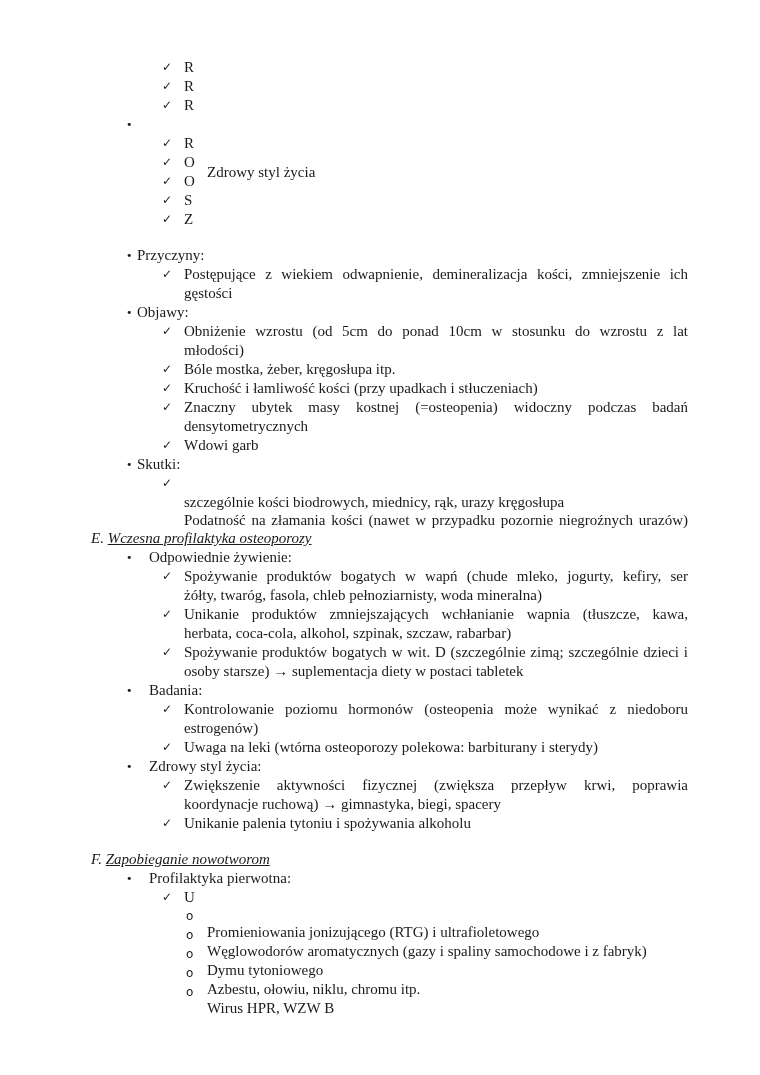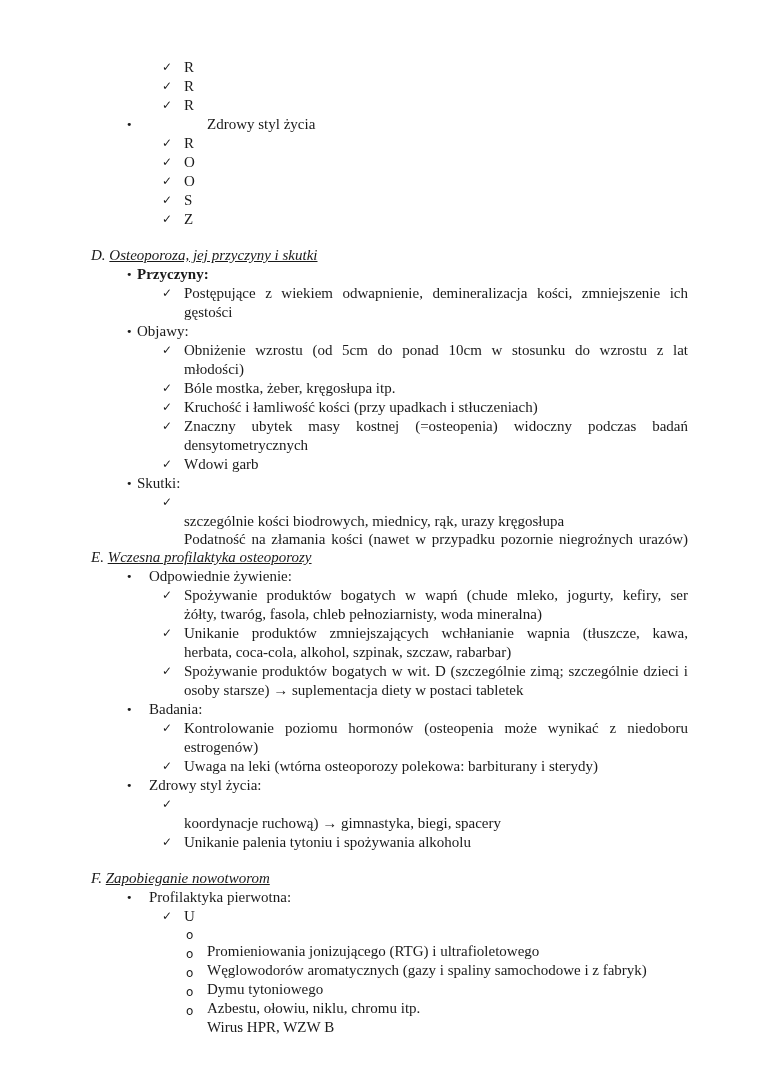--- a/index.html
+++ b/index.html
@@ -33,21 +33,21 @@
     <div class="item one">
       <span class="chk">✓</span>
       <div class="chk-text" style="top: 0px;">R</div>
     </div>
     <div class="item one">
       <span class="chk">✓</span>
       <div class="chk-text" style="top: 0px;">R</div>
     </div>
     <div class="line">
       <span class="blt" style="left: 126px;">•</span>
-      <span style="position: absolute; left: 207px;">Zdrowy styl życia</span>
+      <span style="position: absolute; left: 207px; margin-top: 48px;">Zdrowy styl życia</span>
     </div>
     <div class="item one">
       <span class="chk">✓</span>
       <div class="chk-text" style="top: 0px;">R</div>
     </div>
     <div class="item one">
       <span class="chk">✓</span>
       <div class="chk-text" style="top: 0px;">O</div>
     </div>
     <div class="item one">
@@ -57,25 +57,22 @@
     <div class="item one">
       <span class="chk">✓</span>
       <div class="chk-text" style="top: 0px;">S</div>
     </div>
     <div class="item one">
       <span class="chk">✓</span>
       <div class="chk-text" style="top: 0px;">Z</div>
     </div>
     <div style="height: 17px;"></div>
     <div class="line">
-      <span class="heading"><span>D.</span>   <span class="u">Osteoporoza, jej przyczyny i skutki</span></span>
-    </div>
-    <div class="line">
       <span class="blt" style="left: 126px;">•</span>
-      <span style="position: absolute; left: 137px; font-weight: bold;">Przyczyny:</span>
+      <span style="position: absolute; left: 137px;">Przyczyny:</span>
     </div>
     <div class="item two">
       <span class="chk">✓</span>
       <div class="chk-text justify-last" style="top: 0px;">Postępujące z wiekiem odwapnienie, demineralizacja kości, zmniejszenie ich</div>
       <div class="chk-text" style="top: 19px;">gęstości</div>
     </div>
     <div class="line">
       <span class="blt" style="left: 126px;">•</span>
       <span style="position: absolute; left: 137px;">Objawy:</span>
     </div>
@@ -145,20 +142,21 @@
     <div class="item one">
       <span class="chk">✓</span>
       <div class="chk-text" style="top: 0px;">Uwaga na leki (wtórna osteoporozy polekowa: barbiturany i sterydy)</div>
     </div>
     <div class="line">
       <span class="blt" style="left: 126px;">•</span>
       <span style="position: absolute; left: 149px;">Zdrowy styl życia:</span>
     </div>
     <div class="item two">
       <span class="chk">✓</span>
+      <div class="chk-text justify-last" style="top: 0px;">Zwiększenie aktywności fizycznej (zwiększa przepływ krwi, poprawia</div>
       <div class="chk-text" style="top: 19px;">koordynacje ruchową) → gimnastyka, biegi, spacery</div>
     </div>
     <div class="item one">
       <span class="chk">✓</span>
       <div class="chk-text" style="top: 0px;">Unikanie palenia tytoniu i spożywania alkoholu</div>
     </div>
     <div style="height: 17px;"></div>
     <div class="line">
       <span class="heading"><span>F.</span>   <span class="u">Zapobieganie nowotworom</span></span>
     </div>

